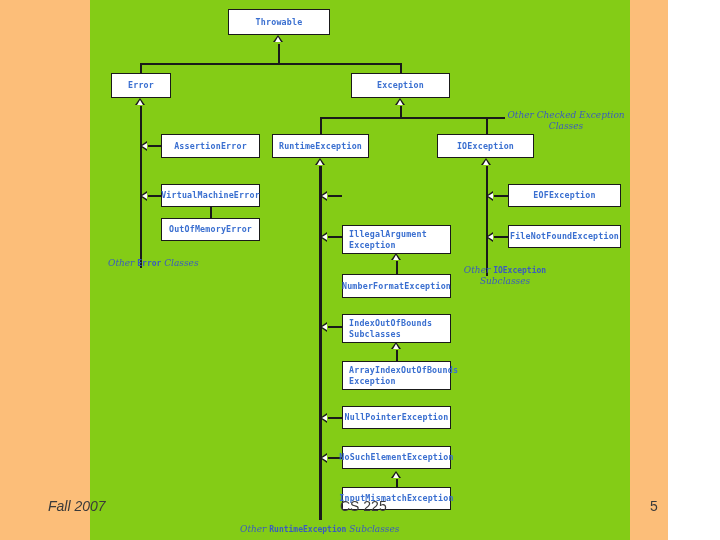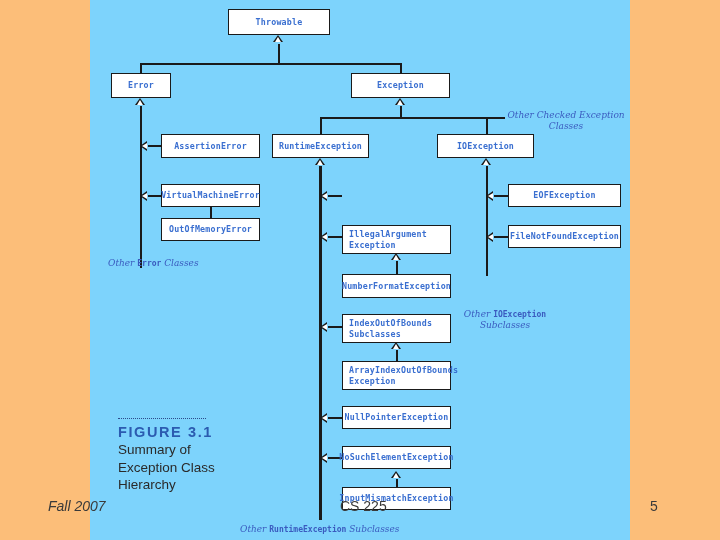--- a/index.html
+++ b/index.html
@@ -2,24 +2,24 @@
 <html><head>
 <meta charset="utf-8">
 <style>
   html, body {
     margin: 0;
     padding: 0;
     background: #ffffff;
   }
   #slide {
     position: relative;
-    width: 720px;
+    width: 668px;
     height: 540px;
     overflow: hidden;
-    background: #7dd3fc;
+    background: #84cc16;
     font-family: "Liberation Sans", sans-serif;
   }
   .bg-band {
     position: absolute;
     top: 0;
     height: 540px;
     background: #fcbe79;
   }
   #band-left  { left: 0;   width: 90px; }
   #band-right { left: 630px; width: 90px; }
@@ -260,36 +260,29 @@
 
     <div class="annot center" style="left:504px; top:110px; width:124px;">
       <span class="it">Other Checked Exception</span><br>
       <span class="it">Classes</span>
     </div>
 
     <div class="annot" style="left:108px; top:258px; width:160px;">
       <span class="it">Other </span><span class="mono">Error</span><span class="it"> Classes</span>
     </div>
 
-    <div class="annot center" style="left:450px; top:265px; width:110px;margin-top:44px;">
+    <div class="annot center" style="left:450px; top:265px; width:110px;">
       <span class="it">Other </span><span class="mono">IOException</span><br>
       <span class="it">Subclasses</span>
     </div>
 
     <div class="annot" style="left:240px; top:524px; width:260px;">
       <span class="it">Other </span><span class="mono">RuntimeException</span><span class="it"> Subclasses</span>
     </div>
 
-    <div id="caption">
-      <div class="dots"></div>
-      <div id="cap-title">FIGURE 3.1</div>
-      <div id="cap-body">Summary of
-Exception Class
-Hierarchy</div>
-    </div>
 
   </div>
 
   <div class="footer" id="footer-left">Fall 2007</div>
   <div class="footer" id="footer-center">CS 225</div>
   <div class="footer" id="footer-right">5</div>
 
 </div>
 
 </body></html>

